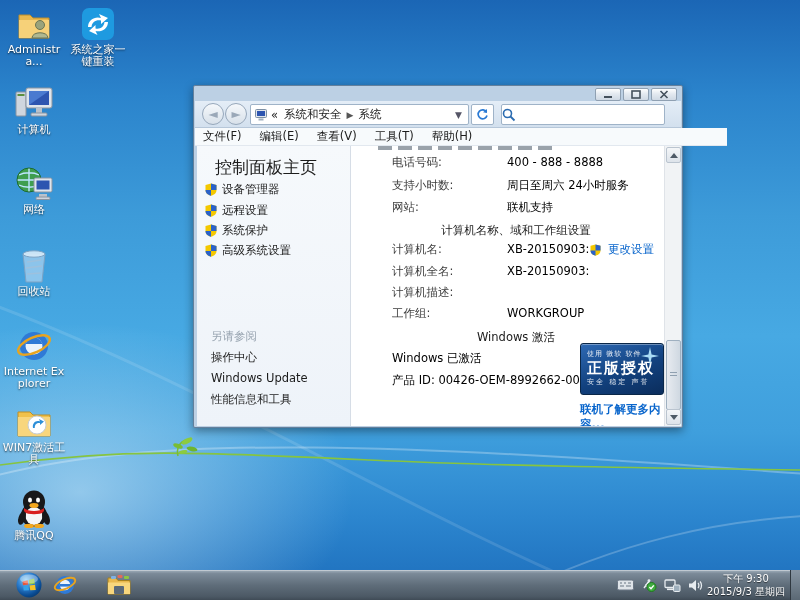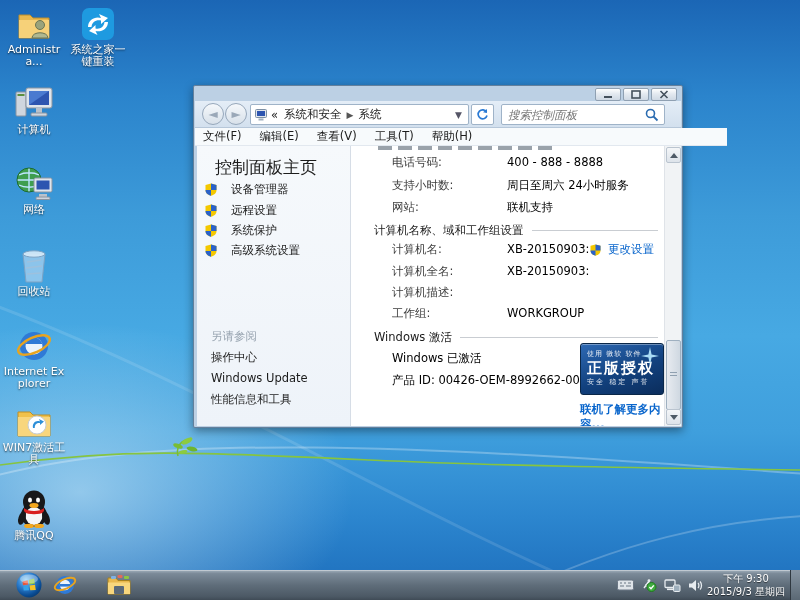--- a/index.html
+++ b/index.html
@@ -41,31 +41,31 @@
     border:1px solid #9fb3c8;border-radius:2px;display:flex;align-items:center;}
   .searchbox input{flex:1;border:none;outline:none;font-size:11.5px;font-style:italic;color:#777;padding:0 6px;background:transparent;min-width:0;}
   .menubar{position:absolute;left:1px;top:42px;width:532px;height:18px;background:#f7fafc;
     border-bottom:1px solid #e2e8ef;display:flex;align-items:center;padding-left:8px;}
   .menubar span{font-size:11.5px;color:#1c1c1c;margin-right:18px;}
   .content{position:absolute;left:3px;top:60px;width:484px;height:280px;background:#fff;overflow:hidden;}
   
   .sidebar{position:absolute;left:0;top:0;width:154px;height:280px;
     background:linear-gradient(180deg,#f6f9fc,#eef3f9);border-right:1px solid #d6dde6;}
   .side-home{position:absolute;left:18px;top:10px;font-size:17px;color:#1c1c1c;}
-  .side-item{position:absolute;left:8px;display:flex;align-items:center;gap:14px;font-size:11.5px;color:#1c1c1c;}
+  .side-item{position:absolute;left:8px;display:flex;align-items:center;gap:5px;font-size:11.5px;color:#1c1c1c;}
   .side-see{position:absolute;left:14px;font-size:11.5px;color:#9aa6b2;}
   .side-link{position:absolute;left:14px;font-size:11.5px;color:#1c1c1c;}
   
   .main{position:absolute;left:155px;top:0;width:312px;height:280px;background:#fff;}
   .clip-sliver{position:absolute;left:26px;top:0;width:180px;height:4px;overflow:hidden;
     background:repeating-linear-gradient(90deg,#9aa2aa 0 14px,transparent 14px 20px);}
   .irow{position:absolute;left:0;width:100%;font-size:11.5px;color:#000;}
   .irow .lbl{position:absolute;left:40px;color:#3c3c3c;}
   .irow .val{position:absolute;left:155px;color:#000;}
-  .sechead{position:absolute;left:22px;right:6px;display:flex;align-items:center;font-size:11.5px;color:#1a1a1a;}
+  .sechead{position:absolute;left:22px;right:6px;display:flex;align-items:center;font-size:11.5px;color:#1a1a1a;flex-direction:column;}
   .sechead .rule{flex:1;height:1px;background:#c9cdd2;margin-left:8px;}
   a.lnk{color:var(--link);text-decoration:none;font-size:11.5px;}
   .chg{display:inline-flex;align-items:center;gap:7px;}
   
   .badge{position:absolute;left:228px;top:197px;width:84px;height:52px;border-radius:3px;
     background:linear-gradient(160deg,#2d69b4,#12417e 55%,#0b2d5c);border:1px solid #0a2748;
     color:#fff;padding:5px 6px 4px 6px;box-shadow:inset 0 1px 0 rgba(255,255,255,.35);}
   .badge .b1{font-size:7px;opacity:.9;letter-spacing:1px;}
   .badge .b2{font-size:15px;font-weight:bold;letter-spacing:2px;line-height:18px;}
   .badge .b3{font-size:7px;opacity:.85;letter-spacing:2px;}
@@ -242,21 +242,20 @@
     </div>
 
     <div class="refreshbtn">
       <svg width="13" height="13">
         <path d="M10.5,4 A4.5,4.5 0 1 0 11,7.5" fill="none" stroke="#2a7ad4" stroke-width="1.7"></path>
         <path d="M11,1 L11,5 L7,4.2 Z" fill="#2a7ad4"></path>
       </svg>
     </div>
 
     <div class="searchbox">
-      <input type="text" placeholder="搜索控制面板" style="">
       <svg width="14" height="14" style="margin-right:5px">
         <circle cx="5.5" cy="5.5" r="4" fill="none" stroke="#2a6bb0" stroke-width="1.6"></circle>
         <path d="M8.5,8.5 L12.5,12.5" stroke="#2a6bb0" stroke-width="1.8"></path>
       </svg>
     </div>
   </div>
 
   <div class="menubar">
     <span>文件(F)</span>
     <span>编辑(E)</span>

